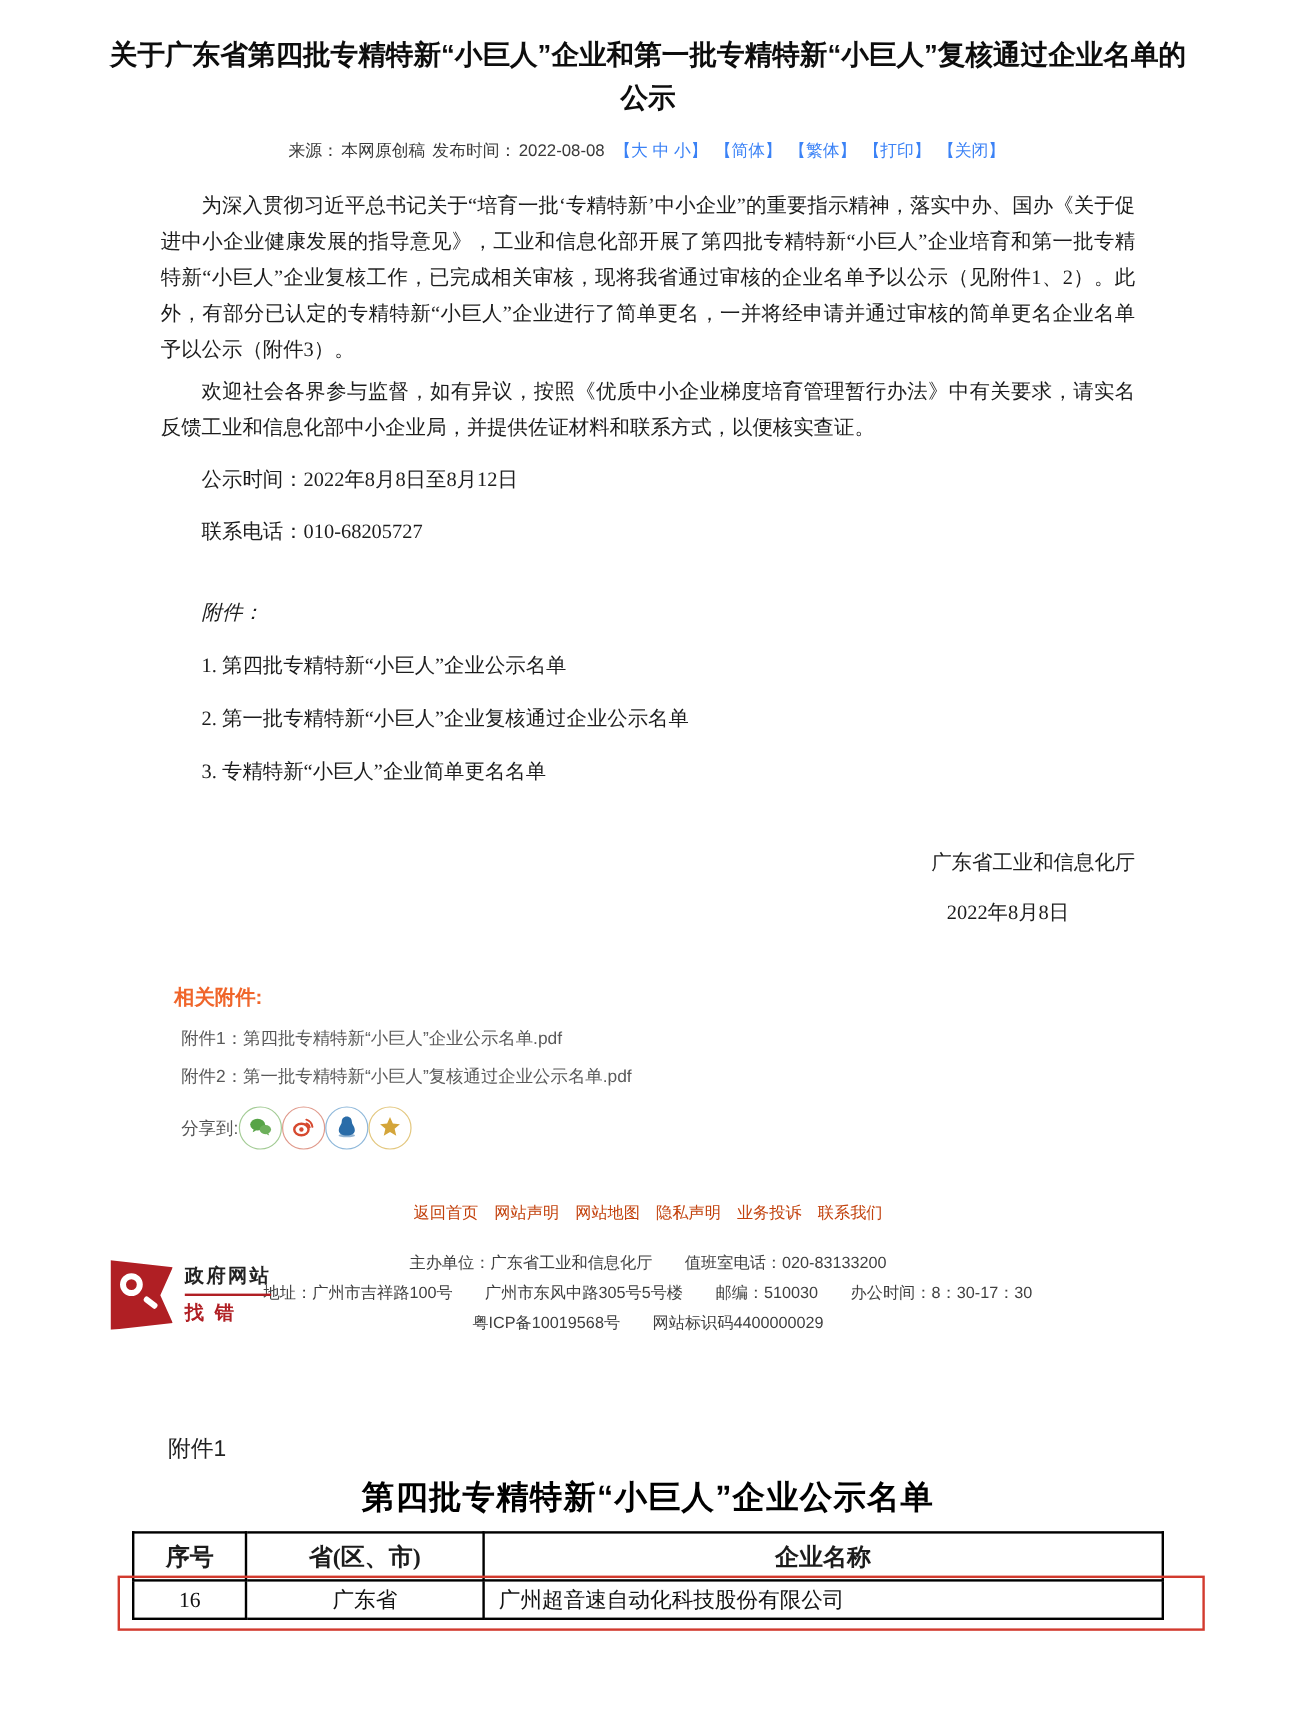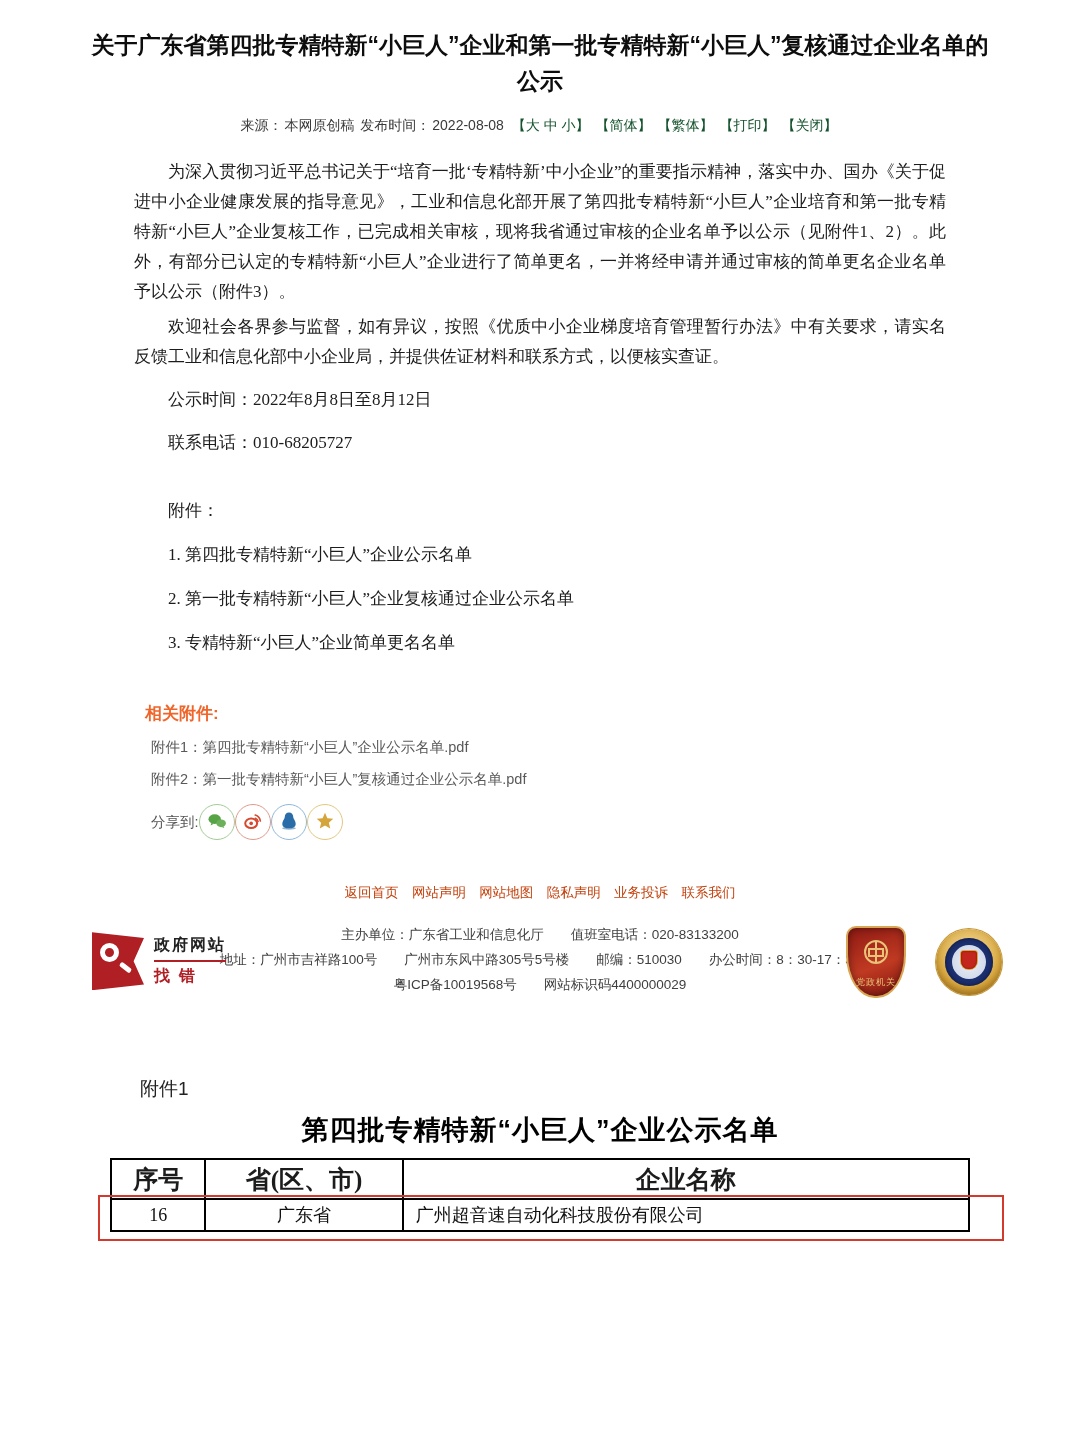--- a/index.html
+++ b/index.html
@@ -15,33 +15,33 @@
     margin: 28px auto 0; width: 910px; text-align: center;
     font: bold 23px/1.55 "Liberation Sans", sans-serif; color: #0d0d0d;
   }
   .meta-line {
     margin-top: 18px; text-align: center;
     font-size: 14px; color: #3a3a3a;
   }
   .meta-line .seg { margin: 12px 1px; }
   .meta-btn {
     background: none; border: 0; padding: 0 3px; cursor: pointer;
-    font: 14px "Liberation Sans", sans-serif; color: #14532d;
+    font: 14px "Liberation Sans", sans-serif; color: #3b82f6;
   }
 
   
   .doc-body {
     width: 812px; margin: 22px auto 16px;
     font-family: "Liberation Serif", "DejaVu Serif", serif;
     font-size: 17px; color: #1c1c1c;
   }
   .para { text-indent: 2em; line-height: 30px; text-align: justify; }
   .para + .para { margin-top: 5px; }
   .info-line { text-indent: 2em; line-height: 30px; margin-top: 13px; }
-  .attach-label { margin-top: 38px; }
+  .attach-label { margin-top: 38px; font-style: italic; }
   .attach-item { text-indent: 2em; line-height: 30px; margin-top: 14px; }
   .sig-block { margin-top: 46px; text-align: right; }
   .sig-org { line-height: 30px; }
   .sig-date { line-height: 30px; margin-top: 12px; padding-right: 55px; }
 
   
   .related { margin: 44px 0 0 145px; }
   .related-heading { font-size: 17px; font-weight: bold; color: #f0652a; }
   .file-row { margin: 13px 0 0 6px; font-size: 14.5px; color: #595959; }
   .file-link { color: #595959; text-decoration: none; cursor: pointer; }
@@ -94,21 +94,21 @@
     width: 16px; height: 18px; background: #c2261c;
     border-radius: 3px 3px 45% 45%; box-shadow: inset 0 0 2px #7e0f08, 0 0 0 1px #d9a83f;
   }
 
   
   .preview { margin-top: 42px; position: relative; }
   .preview-label { margin-left: 140px; font-size: 19px; color: #222; }
   .preview-title { text-align: center; font-size: 27px; font-weight: bold; color: #000; margin-top: 10px; letter-spacing: 1px; }
   .table-wrap { width: 860px; margin: 10px auto 0; position: relative; }
   .preview-table { width: 100%; border-collapse: collapse; font-family: "Liberation Serif", "DejaVu Serif", serif; }
-  .preview-table th { border: 2px solid #000; font-size: 25px; font-weight: bold; height: 40px; text-align: center; }
+  .preview-table th { border: 2px solid #000; font-size: 20px; font-weight: bold; height: 40px; text-align: center; }
   .preview-table td { border: 2px solid #000; font-size: 18px; height: 32px; text-align: center; color: #111; }
   .preview-table td.company { text-align: left; padding-left: 12px; }
   .col-seq { width: 11%; } .col-prov { width: 23%; } .col-comp { width: 66%; }
   .row-annotation {
     position: absolute; left: -12px; top: 37px; width: 906px; height: 46px;
     border: 2px solid #d23a2e; pointer-events: none;
   }
 </style>
 </head>
 <body>
@@ -124,20 +124,24 @@
 
   <div class="doc-body">
     <p class="para">为深入贯彻习近平总书记关于“培育一批‘专精特新’中小企业”的重要指示精神，落实中办、国办《关于促进中小企业健康发展的指导意见》，工业和信息化部开展了第四批专精特新“小巨人”企业培育和第一批专精特新“小巨人”企业复核工作，已完成相关审核，现将我省通过审核的企业名单予以公示（见附件1、2）。此外，有部分已认定的专精特新“小巨人”企业进行了简单更名，一并将经申请并通过审核的简单更名企业名单予以公示（附件3）。</p>
     <p class="para">欢迎社会各界参与监督，如有异议，按照《优质中小企业梯度培育管理暂行办法》中有关要求，请实名反馈工业和信息化部中小企业局，并提供佐证材料和联系方式，以便核实查证。</p>
     <p class="info-line">公示时间：2022年8月8日至8月12日</p>
     <p class="info-line">联系电话：010-68205727</p>
     <p class="info-line attach-label">附件：</p>
     <p class="attach-item">1. 第四批专精特新“小巨人”企业公示名单</p>
     <p class="attach-item">2. 第一批专精特新“小巨人”企业复核通过企业公示名单</p>
     <p class="attach-item">3. 专精特新“小巨人”企业简单更名名单</p>
+    <div class="sig-block">
+      <div class="sig-org">广东省工业和信息化厅</div>
+      <div class="sig-date">2022年8月8日</div>
+    </div>
   </div>
 
   <div class="related">
     <h2 class="related-heading">相关附件:</h2>
     <div class="file-row">
       <span>附件1：</span><a class="file-link">第四批专精特新“小巨人”企业公示名单.pdf</a>
     </div>
     <div class="file-row">
       <span>附件2：</span><a class="file-link">第一批专精特新“小巨人”复核通过企业公示名单.pdf</a>
     </div>
@@ -199,34 +203,20 @@
         <div class="logo-text">
           <div class="t1">政府网站</div>
           <hr class="logo-divider">
           <div class="t2">找错</div>
         </div>
       </div>
       <div class="footer-info">
         <div>主办单位：广东省工业和信息化厅　　值班室电话：020-83133200</div>
         <div>地址：广州市吉祥路100号　　广州市东风中路305号5号楼　　邮编：510030　　办公时间：8：30-17：30</div>
         <div>粤ICP备10019568号　　网站标识码4400000029</div>
-      </div>
-      <div class="badges">
-        <div class="badge-party">
-          <svg width="30" height="30" viewBox="0 0 30 30">
-              <circle cx="15" cy="15" r="11" fill="none" stroke="#e8c478" stroke-width="2"></circle>
-              <path d="M15 5 L15 25 M8 12 h14 v7 h-14 z" fill="none" stroke="#e8c478" stroke-width="2"></path>
-            </svg>
-          <div class="blabel">党政机关</div>
-        </div>
-        <div class="badge-police">
-          <div class="ring"></div>
-          <div class="core"></div>
-          <div class="emblem"></div>
-        </div>
       </div>
     </div>
   </div>
 
   <div class="preview">
     <div class="preview-label">附件1</div>
     <div class="preview-title">第四批专精特新“小巨人”企业公示名单</div>
     <div class="table-wrap">
       <table class="preview-table">
         <colgroup>

